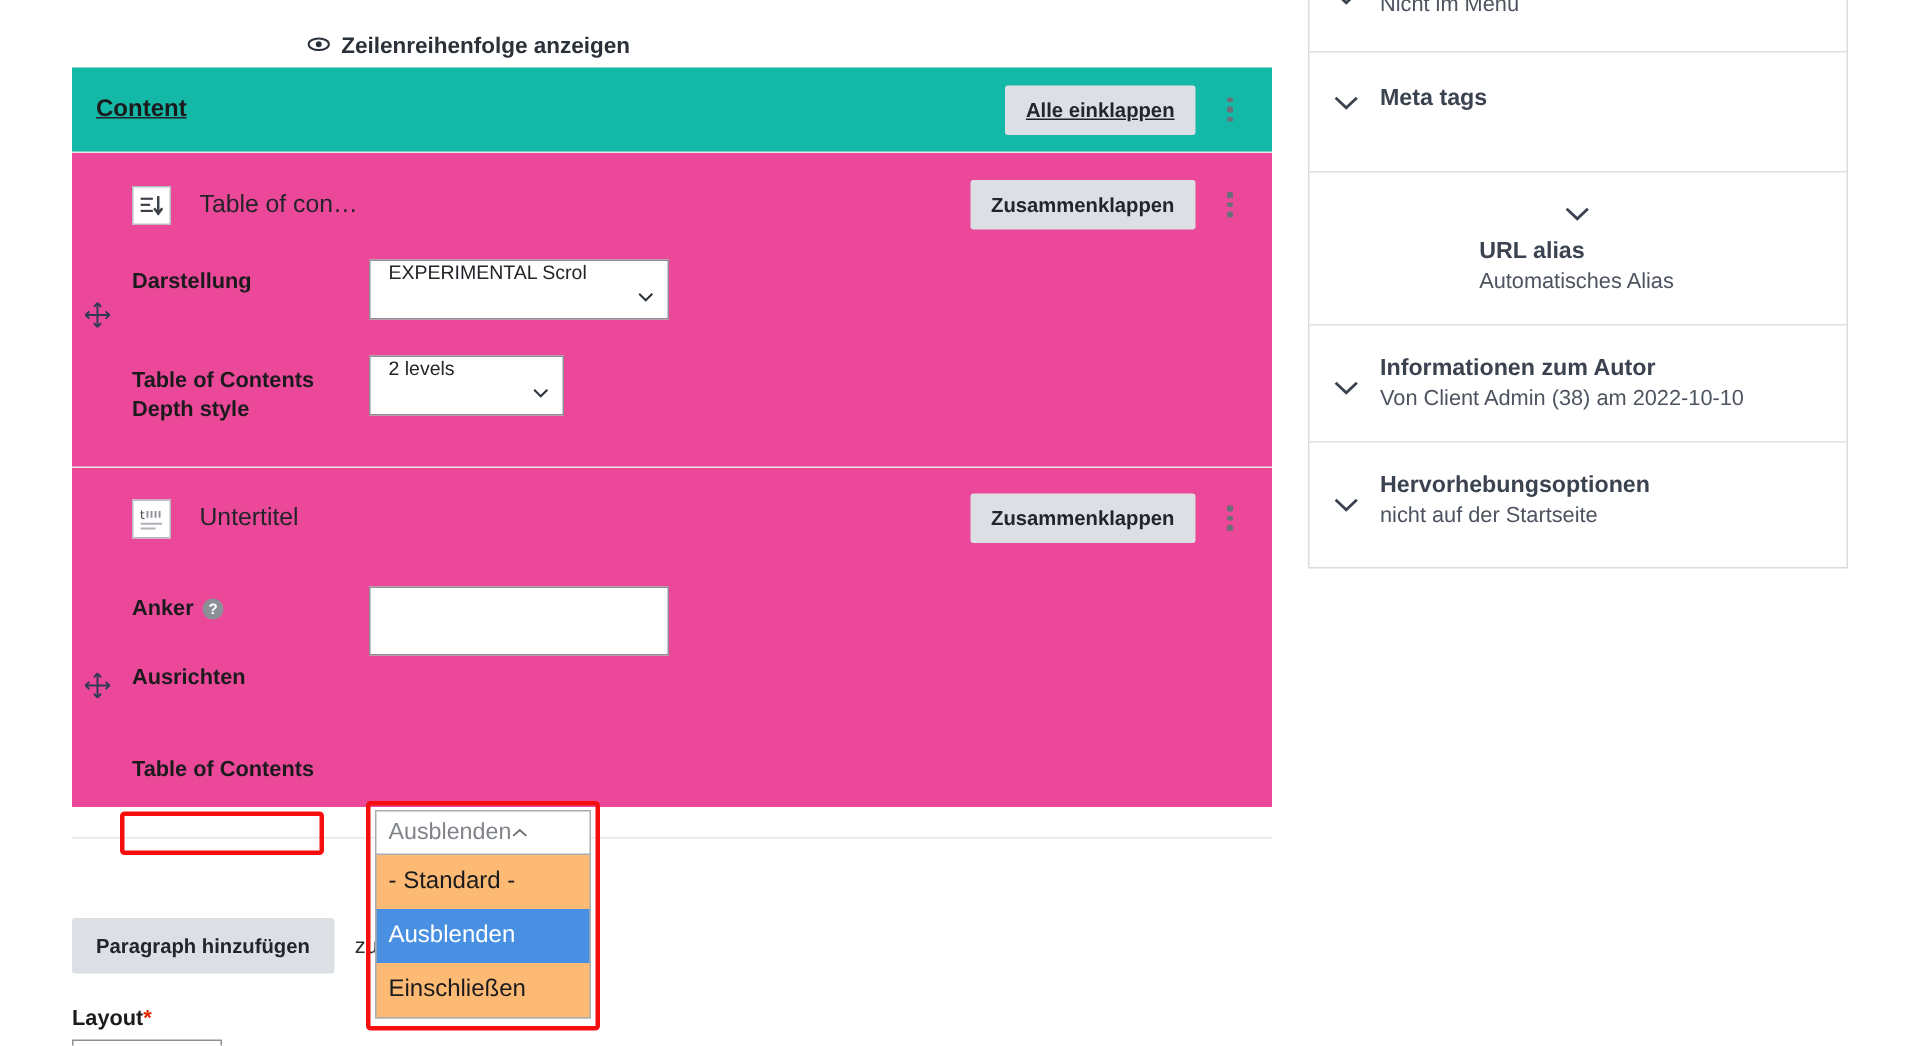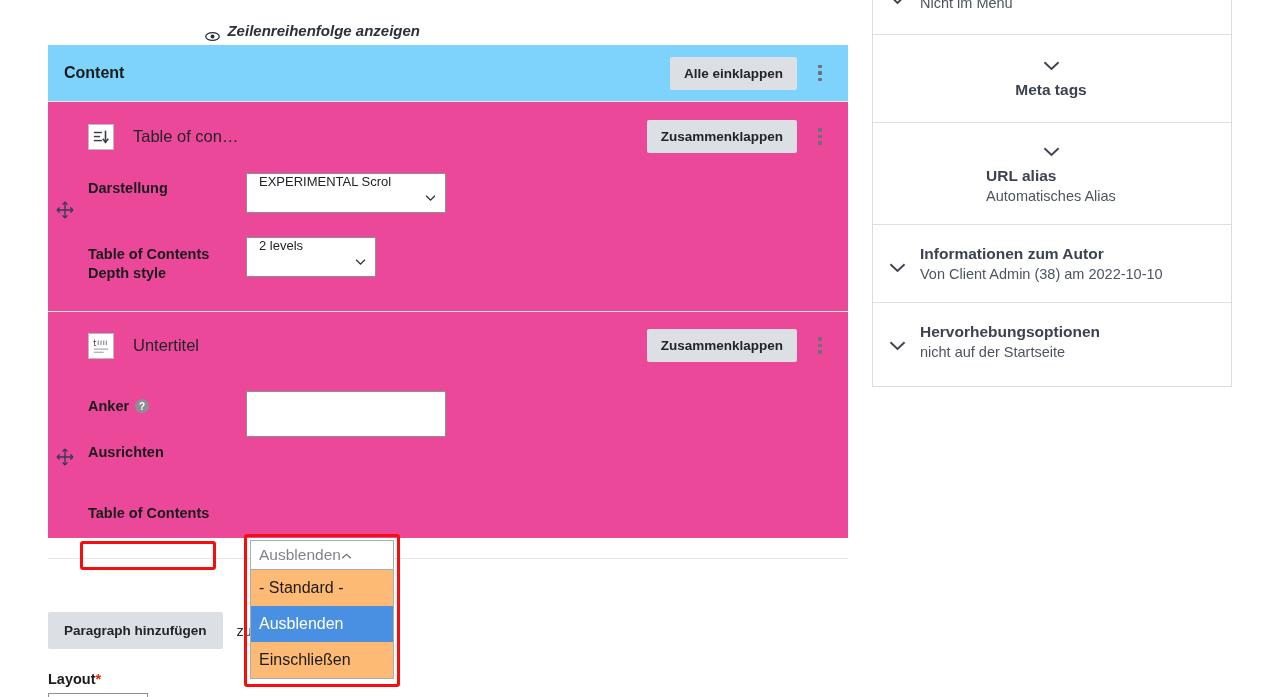--- a/index.html
+++ b/index.html
@@ -11,35 +11,36 @@
     color: #232429;
     overflow: hidden;
   }
   #root { position: relative; width: 1280px; height: 697px; }
 
   
   .main-col { position: absolute; left: 0; top: 0; width: 860px; height: 697px; }
 
   .row-order-link {
     position: absolute; right: 440px; top: 22px;
-    display: flex; align-items: flex-end; gap: 7px;
+    display: flex; align-items: flex-start; gap: 7px;
     font-size: 15px; font-weight: bold; color: #2b3138;
-    cursor: pointer; white-space: nowrap; font-style: italic;
+    cursor: pointer; white-space: nowrap;
   }
   .eye-icon { display: inline-block; width: 15px; height: 11px; }
 
   .content-panel {
     position: absolute; left: 48px; top: 45px; width: 800px;
   }
   .content-header {
-    background: #7dd3fc;
+    background: #14b8a6;
     height: 57px;
     display: flex; align-items: center;
     padding: 0 14px 0 16px;
     border-bottom: 1px solid #e6e6e6;
+    text-decoration: underline;
   }
   .content-title { font-size: 16px; font-weight: bold; color: #1b1b1d; flex: 1; }
 
   .btn-grey {
     background: #dcdfe4; color: #22252a;
     border: none; border-radius: 2px;
     font-family: "Liberation Sans", sans-serif;
     font-size: 13.5px; font-weight: bold;
     padding: 9px 14px; cursor: pointer; white-space: nowrap;
   }
@@ -326,21 +327,21 @@
       <span class="sb-chev" style="margin-top:-4px;">
         <svg viewBox="0 0 18 10" width="17" height="10">
             <path d="M1.5 1 L9 8 L16.5 1" fill="none" stroke="#3c4350" stroke-width="2"></path>
           </svg>
       </span>
       <div class="sb-texts">
         <div class="sb-sub">Nicht im Menü</div>
       </div>
     </div>
 
-    <div class="sb-item" style="padding-top:22px; padding-bottom:23px;flex-direction:column;">
+    <div class="sb-item" style="padding-top:22px; padding-bottom:39px;">
       <span class="sb-chev">
         <svg viewBox="0 0 18 10" width="17" height="10">
             <path d="M1.5 1 L9 8 L16.5 1" fill="none" stroke="#3c4350" stroke-width="2"></path>
           </svg>
       </span>
       <div class="sb-texts">
         <div class="sb-title">Meta tags</div>
       </div>
     </div>
 

